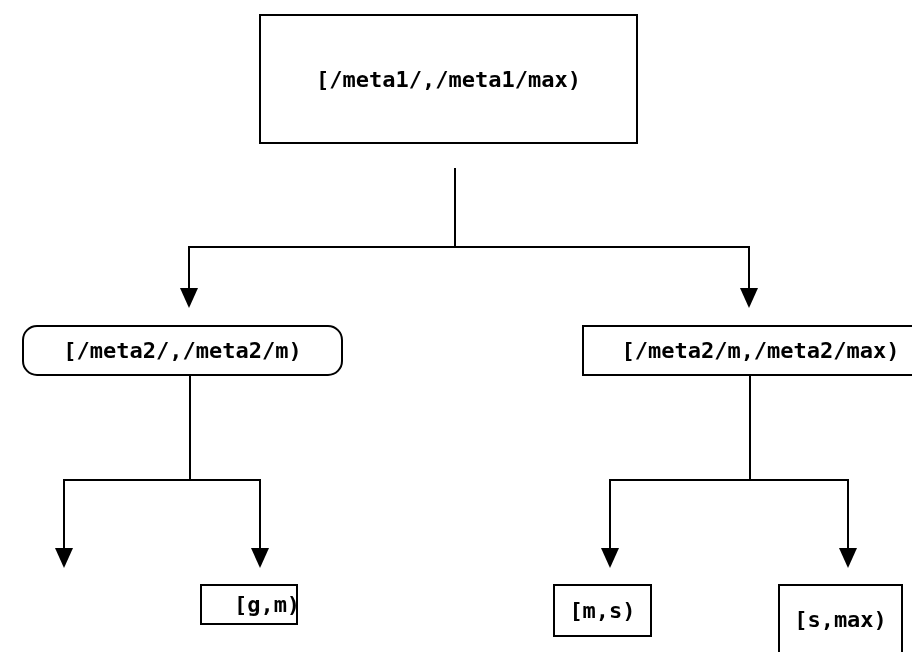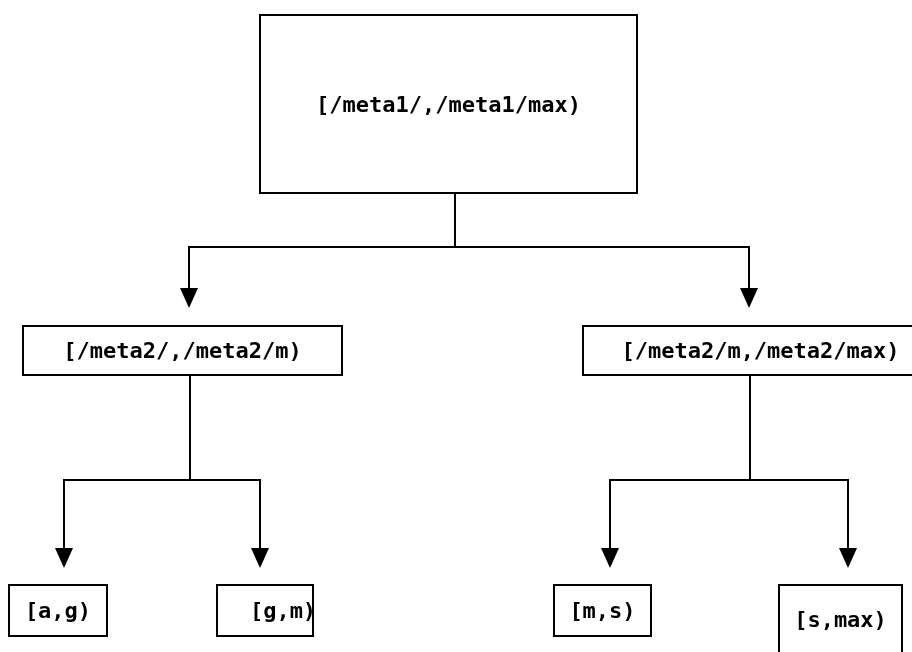--- a/index.html
+++ b/index.html
@@ -26,25 +26,25 @@
     border: 2px solid #000000;
     background: #ffffff;
     display: flex;
     align-items: center;
     justify-content: center;
     color: #000000;
     font-size: 22px;
     font-weight: bold;
     white-space: nowrap;
   }
-  .n-root  { left: 259px; top: 14px;  width: 379px; height: 180px; }
-  .n-left  { left: 22px;  top: 325px; width: 321px; height: 51px; }
+  .n-root  { left: 259px; top: 14px;  width: 379px; height: 130px; }
+  .n-left  { left: 22px;  top: 325px; width: 321px; height: 51px; border-radius: 15px; }
   .n-right { left: 582px; top: 325px; width: 357px; height: 51px; }
   .n-ag    { left: 8px;   top: 584px; width: 100px; height: 53px; }
-  .n-gm    { left: 216px; top: 584px; width: 98px;  height: 53px; padding-left: 36px; }
+  .n-gm    { left: 200px; top: 584px; width: 98px;  height: 41px; padding-left: 36px; }
   .n-ms    { left: 553px; top: 584px; width: 99px;  height: 53px; }
   .n-smax  { left: 778px; top: 584px; width: 125px; height: 70px; }
 </style>
 </head>
 <body>
 
 <div class="canvas">
 
   <svg class="edges" width="912" height="652" viewBox="0 0 912 652">
 
@@ -79,23 +79,20 @@
   </div>
 
   <div class="node n-left">
     <span class="node-label">[/meta2/,/meta2/m)</span>
   </div>
 
   <div class="node n-right">
     <span class="node-label">[/meta2/m,/meta2/max)</span>
   </div>
 
-  <div class="node n-ag">
-    <span class="node-label">[a,g)</span>
-  </div>
 
   <div class="node n-gm">
     <span class="node-label">[g,m)</span>
   </div>
 
   <div class="node n-ms">
     <span class="node-label">[m,s)</span>
   </div>
 
   <div class="node n-smax">

